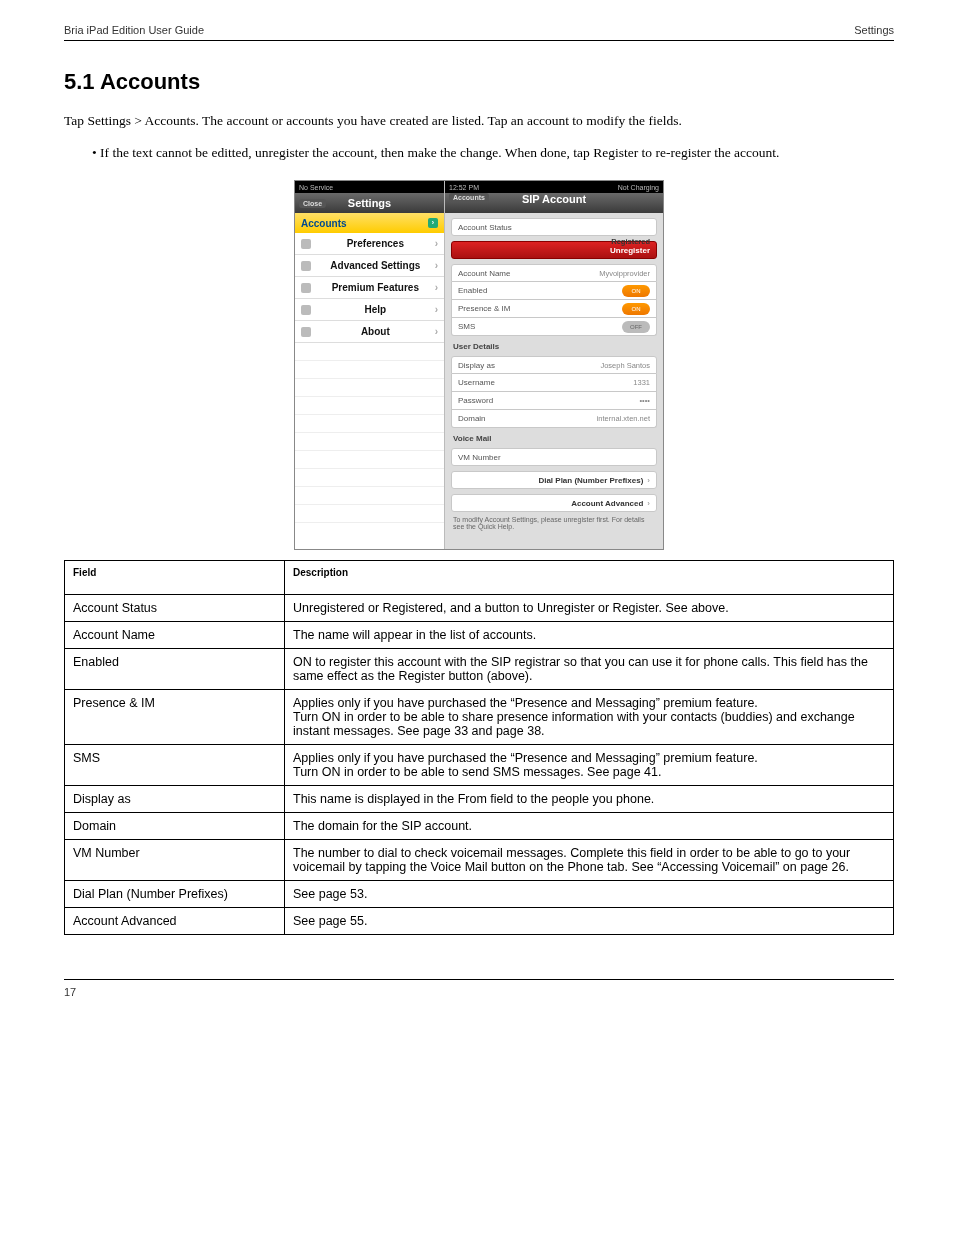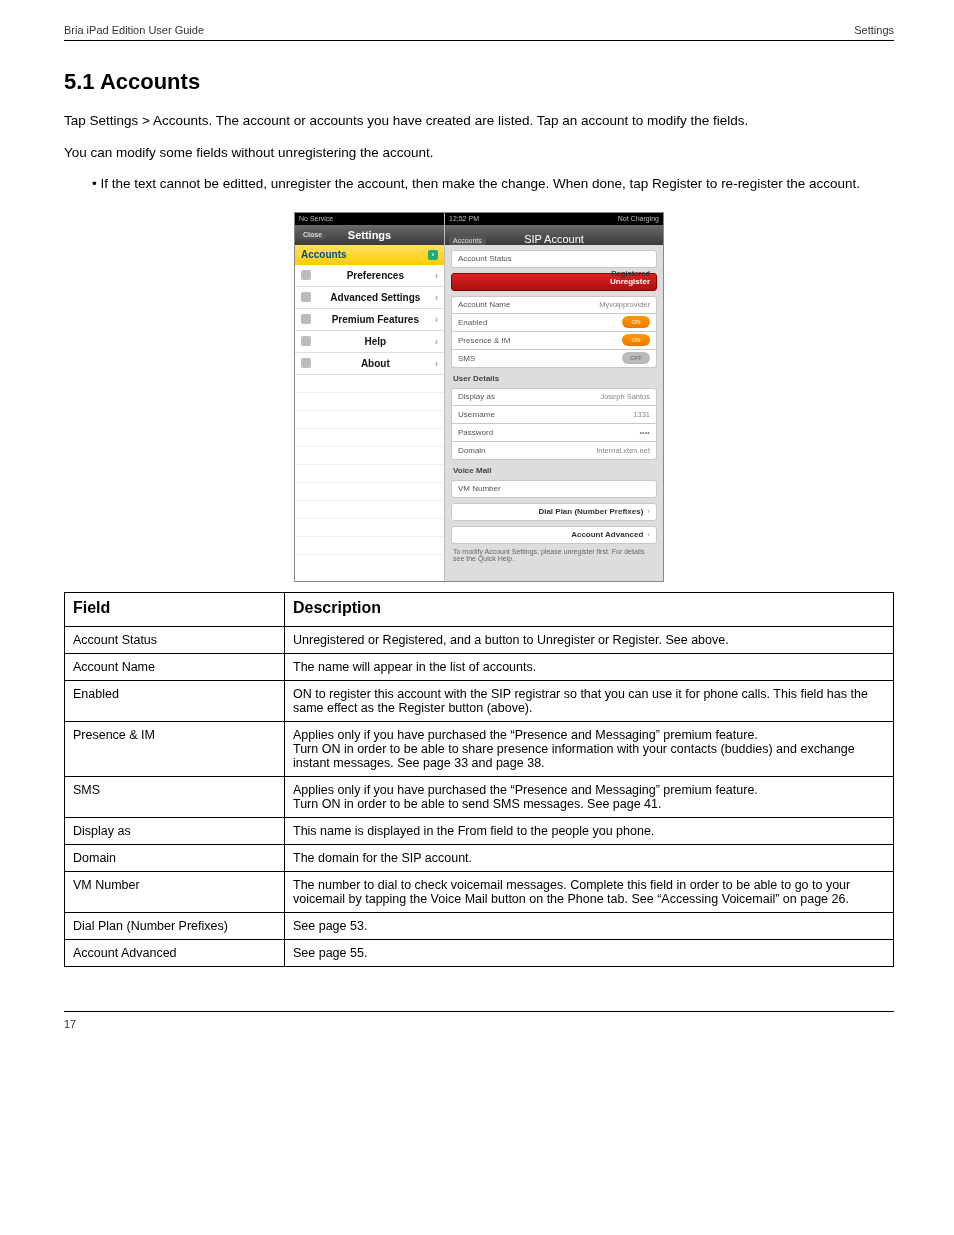--- a/index.html
+++ b/index.html
@@ -2,21 +2,21 @@
 <html><head>
 <meta charset="utf-8">
 <style>
   * { box-sizing: border-box; margin: 0; padding: 0; }
   html, body { width: 954px; background: #fff; font-family: Arial, Helvetica, sans-serif; color: #000; }
   .page { width: 954px; padding: 24px 60px 40px 64px; }
   .running-head { font-size: 11px; color: #333; display: flex; justify-content: space-between; margin-bottom: 4px; }
   .rule { border: none; border-top: 1px solid #000; margin: 0 0 28px 0; }
   .rule-bottom { border: none; border-top: 1px solid #000; margin: 44px 0 6px 0; }
   h1.section { font-size: 22px; font-weight: bold; margin: 22px 0 16px 0; }
-  p.body { font-size: 13.5px; line-height: 1.45; margin: 0 0 12px 0; }
+  p.body { font-size: 13.5px; line-height: 1.45; margin: 0 0 12px 0; font-family: Liberation Serif, serif; }
   p.bullet { margin-left: 28px; text-indent: -16px; padding-left: 16px; }
   p.bullet::before { content: "•  "; }
 
   
   .shot-wrap { margin: 18px auto 10px auto; width: 370px; }
   .shot { width: 370px; height: 370px; border: 1px solid #888; display: flex; font-size: 8px; color: #333; background: #efefef; }
   .shot-left { width: 150px; background: #fff; display: flex; flex-direction: column; border-right: 1px solid #bbb; }
   .sl-status { background: #000; color: #bbb; height: 12px; display: flex; align-items: center; padding: 0 4px; font-size: 7px; }
   .sl-header { background: linear-gradient(#6a6a6a,#3a3a3a); height: 20px; display: flex; align-items: center; color: #fff; font-weight: bold; position: relative; }
   .sl-close { position: absolute; left: 4px; font-size: 7px; background: #555; padding: 1px 4px; border-radius: 3px; color: #ddd; }
@@ -24,60 +24,59 @@
   .sl-accounts { background: linear-gradient(#ffe066,#ffcc00); height: 20px; display: flex; align-items: center; padding: 0 6px; font-weight: bold; color: #004a8d; font-size: 10px; justify-content: space-between; }
   .sl-accounts .ch { background: #2a7; color: #fff; width: 10px; height: 10px; border-radius: 2px; text-align: center; line-height: 10px; font-size: 7px; }
   .sl-item { height: 22px; border-bottom: 1px solid #ddd; display: flex; align-items: center; padding: 0 6px; font-size: 10px; font-weight: bold; color: #111; justify-content: space-between; }
   .sl-item .ic { width: 10px; height: 10px; margin-right: 5px; background: #bbb; border-radius: 2px; display: inline-block; }
   .sl-item .lab { flex: 1; text-align: center; }
   .sl-item .ch { color: #aaa; }
   .sl-blank { height: 18px; border-bottom: 1px solid #eee; }
 
   .shot-right { flex: 1; background: #ddd; display: flex; flex-direction: column; }
   .sr-status { background: #000; color: #bbb; height: 12px; display: flex; justify-content: space-between; align-items: center; padding: 0 4px; font-size: 7px; }
-  .sr-header { background: linear-gradient(#6a6a6a,#3a3a3a); height: 20px; display: flex; align-items: flex-end; color: #fff; font-weight: normal; position: relative; }
+  .sr-header { background: linear-gradient(#6a6a6a,#3a3a3a); height: 20px; display: flex; align-items: flex-start; color: #fff; font-weight: bold; position: relative; }
   .sr-back { position: absolute; left: 4px; font-size: 7px; background: #555; padding: 1px 4px; border-radius: 3px; color: #ddd; }
   .sr-title { margin: 0 auto; font-size: 11px; }
   .sr-body { flex: 1; overflow: hidden; padding: 0 6px; }
   .sr-row { background: #fff; border: 1px solid #c8c8c8; border-radius: 3px; margin-top: 5px; height: 18px; display: flex; align-items: center; padding: 0 6px; font-size: 8px; color: #555; justify-content: space-between; }
   .sr-row .val { color: #888; font-size: 7.5px; }
   .sr-group .sr-row { margin-top: 0; border-radius: 0; border-top: none; }
   .sr-group .sr-row:first-child { border-top: 1px solid #c8c8c8; border-radius: 3px 3px 0 0; margin-top: 5px; }
   .sr-group .sr-row:last-child { border-radius: 0 0 3px 3px; }
   .sr-unreg { background: linear-gradient(#d22,#a11); color: #fff; text-align: center; font-weight: bold; justify-content: flex-end; border-color: #800; }
   .sr-sect { font-size: 8px; color: #444; font-weight: bold; margin: 6px 2px 0 2px; }
   .toggle { width: 28px; height: 12px; border-radius: 6px; font-size: 6px; color: #fff; display: flex; align-items: center; justify-content: center; }
   .toggle.on { background: linear-gradient(#f90,#e70); }
   .toggle.off { background: #bbb; color: #666; }
   .sr-row.link { justify-content: flex-end; font-weight: bold; color: #333; }
   .sr-row.link .ch { margin-left: 4px; color: #aaa; }
   .sr-note { font-size: 7px; color: #666; margin: 4px 2px; }
 
   
   table.fields { width: 100%; border-collapse: collapse; margin-top: 6px; font-size: 12.5px; }
   table.fields th, table.fields td { border: 1px solid #000; padding: 6px 8px; text-align: left; vertical-align: top; }
-  table.fields th { font-weight: bold; font-size: 16px; height: 34px; }
+  table.fields th { font-weight: bold; font-size: 10px; height: 34px; }
   .col-field { width: 220px; }
 
   .footer { display: flex; justify-content: space-between; font-size: 11px; color: #333; }
 </style>
 </head>
 <body>
 
 <div class="page">
   <div class="running-head">
     <span>Bria iPad Edition User Guide</span>
     <span>Settings</span>
   </div>
   <hr class="rule">
 
   <h1 class="section">5.1 Accounts</h1>
 
   <p class="body">Tap Settings &gt; Accounts. The account or accounts you have created are listed. Tap an account to modify the fields.</p>
-  <p class="body">You can modify some fields without unregistering the account.</p>
   <p class="body bullet">If the text cannot be editted, unregister the account, then make the change. When done, tap Register to re-register the account.</p>
 
   <div class="shot-wrap">
     <div class="shot">
 
       <div class="shot-left">
         <div class="sl-status">
             <span>No Service</span>
           </div>
         <div class="sl-header">

